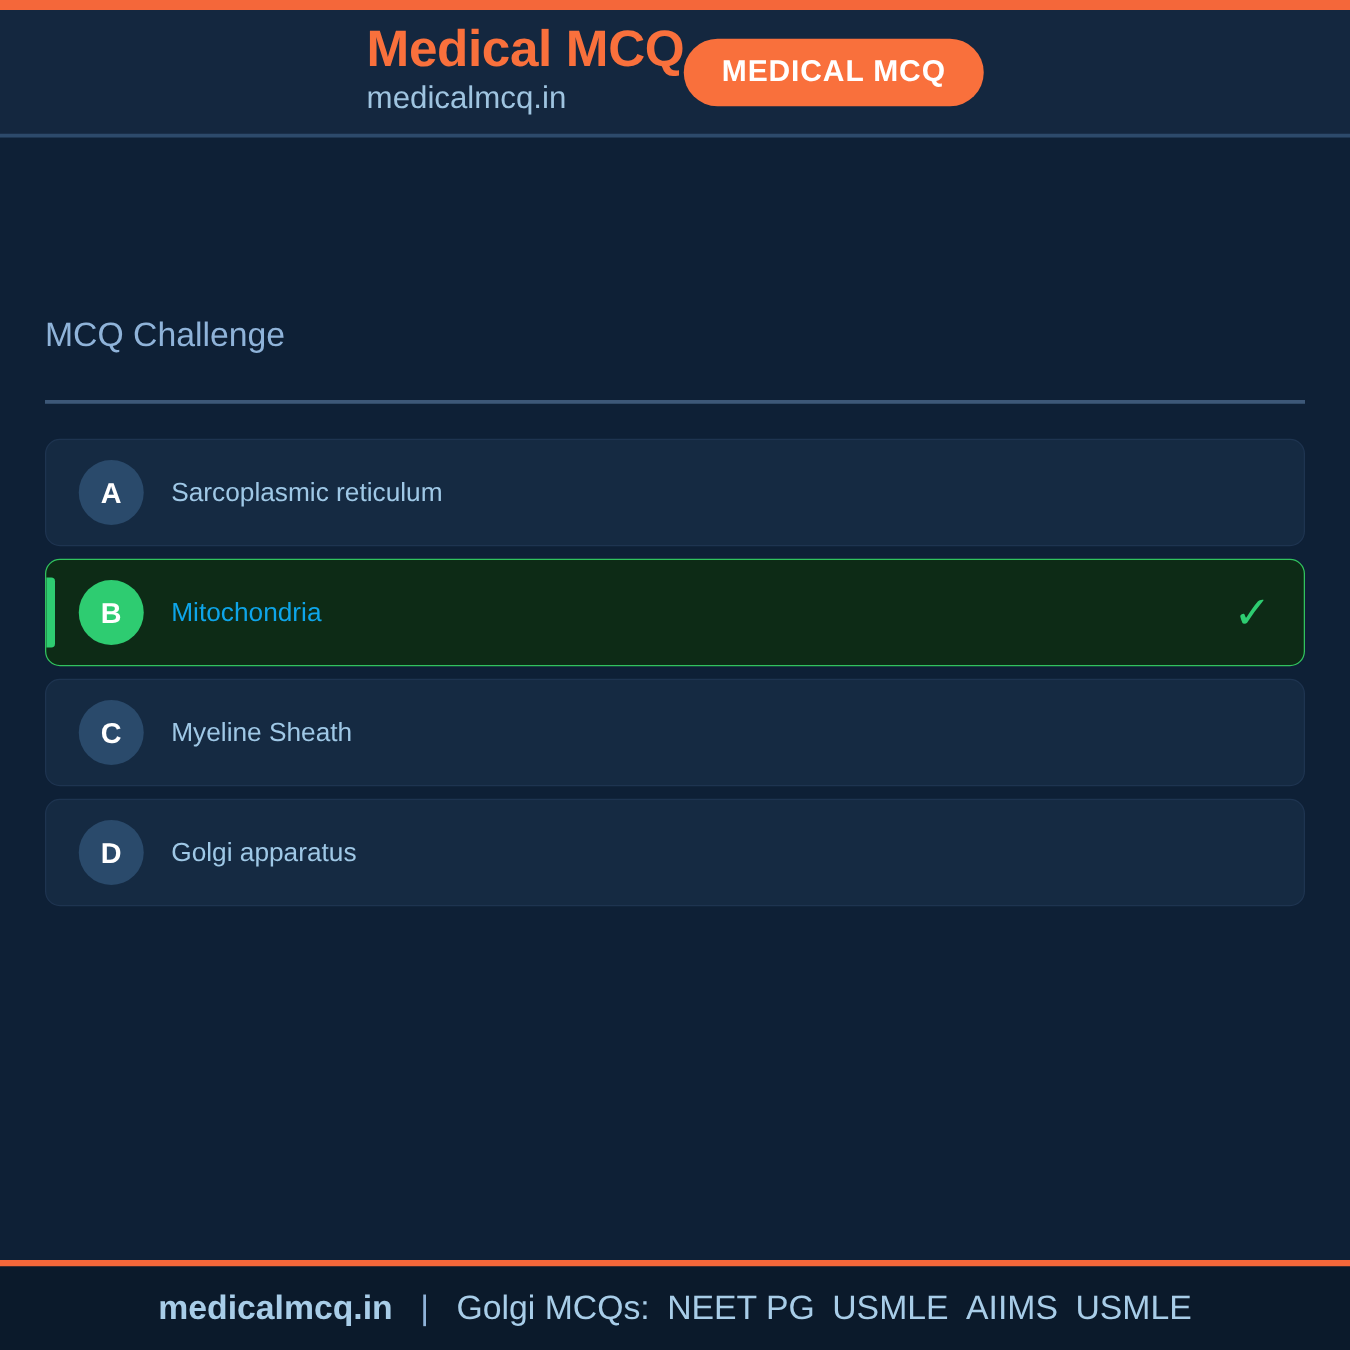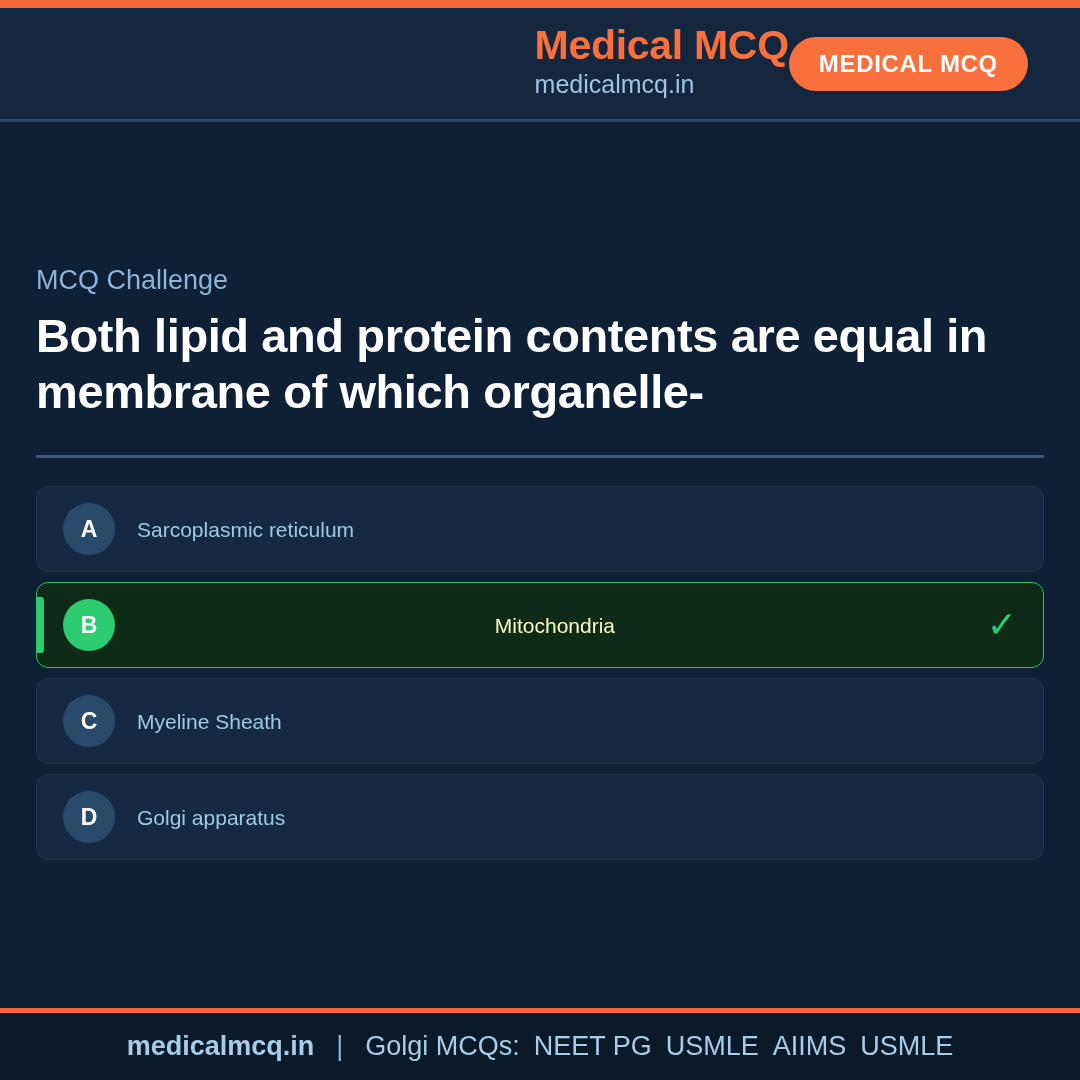--- a/index.html
+++ b/index.html
@@ -18,26 +18,26 @@
 
   
   .top-accent {
     height: 8px;
     background: #f4673a;
     width: 100%;
   }
 
   
   .header {
-    height: 114px;
+    height: 102px;
     background: #14273f;
     border-bottom: 3px solid #2d4a6b;
     display: flex;
     align-items: center;
-    justify-content: flex-end;
+    justify-content: center;
     padding: 0 52px;
   }
 
   .brand-block {
     display: flex;
     flex-direction: column;
     justify-content: center;
     margin-top: -2px;
   }
 
@@ -164,22 +164,21 @@
     background: #2ecc71;
     border-radius: 0 3px 3px 0;
   }
 
   .option.correct .badge {
     background: #2ecc71;
     color: #ffffff;
   }
 
   .option.correct .text {
-    color: #fef9c3;
-    text-align: center;
+    color: #0ea5e9;
   }
 
   .option.correct .tick {
     opacity: 1;
   }
 
   
   .footer {
     position: absolute;
     left: 0;
@@ -214,21 +213,20 @@
 <div class="header">
   <div class="brand-block">
     <div class="brand-title">Medical MCQ</div>
     <div class="brand-sub">medicalmcq.in</div>
   </div>
   <div class="header-badge">MEDICAL MCQ</div>
 </div>
 
 <div class="main">
   <div class="eyebrow">MCQ Challenge</div>
-  <div class="question">Both lipid and protein contents are equal in membrane of which organelle-</div>
   <div class="divider"></div>
 
   <div class="options">
 
     <div class="option">
       <div class="badge">A</div>
       <div class="text">Sarcoplasmic reticulum</div>
       <div class="tick">✓</div>
     </div>
 

